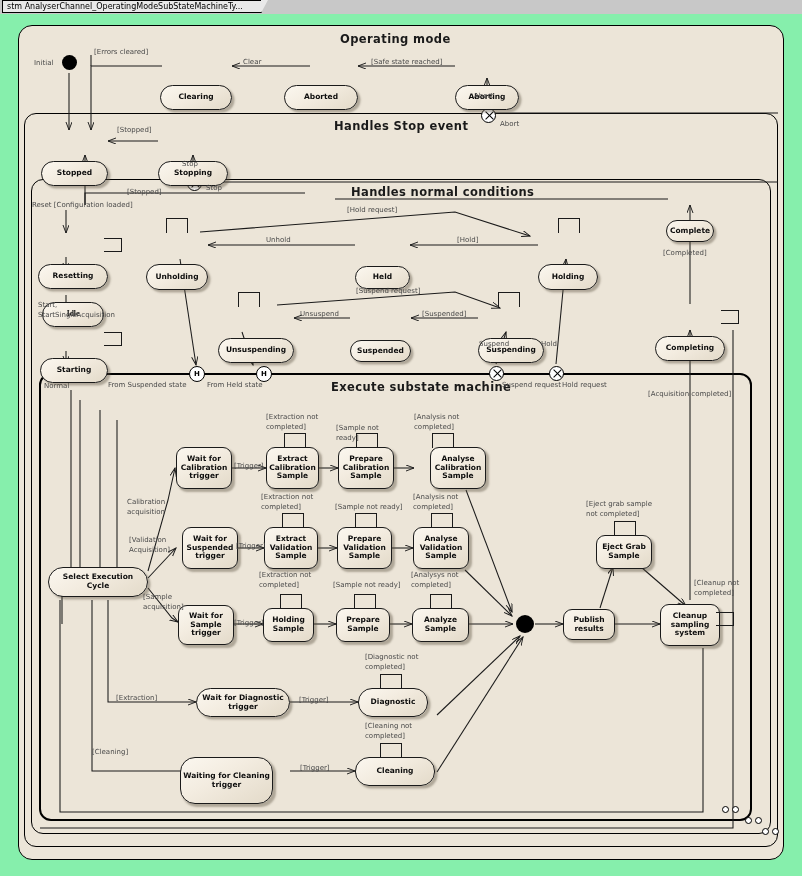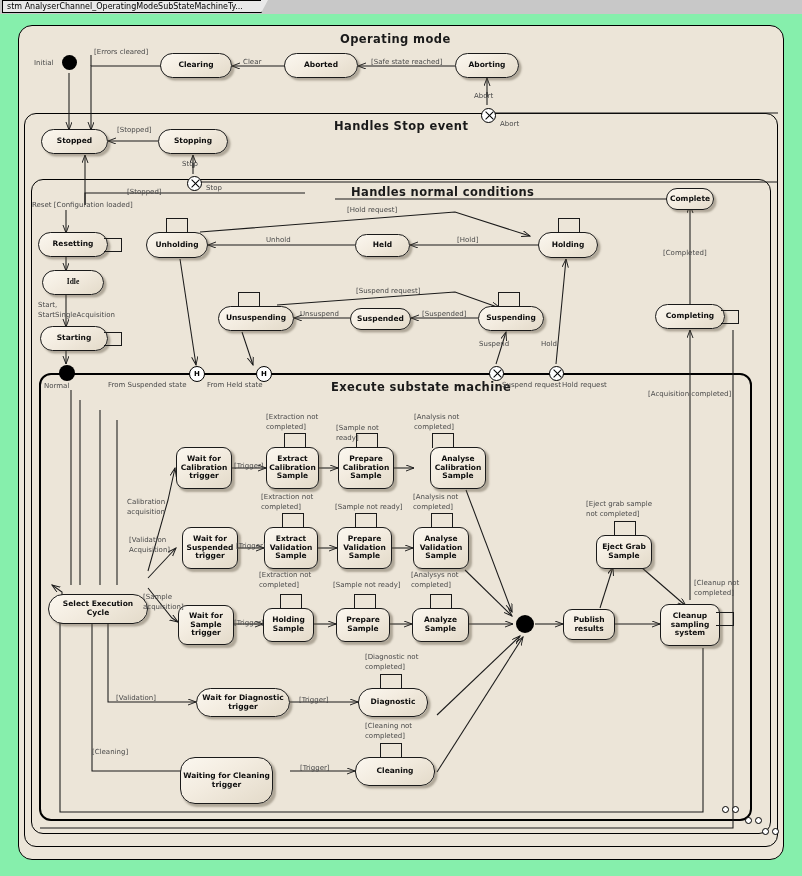--- a/index.html
+++ b/index.html
@@ -22,21 +22,21 @@
   .region.r3{border-radius:12px;border-width:2.5px;}
   .region-title{position:absolute;font-weight:bold;font-size:11.5px;color:#1a1a1a;
        letter-spacing:.4px;white-space:nowrap;}
 
   
   .state{position:absolute;box-sizing:border-box;border:1.2px solid #1a1a1a;border-radius:9px;
      background:linear-gradient(150deg,#fbf7ef 0%,#f3ece0 42%,#e3dac9 100%);
      box-shadow:2.5px 2.5px 2px rgba(90,80,65,.42);
      display:flex;align-items:center;justify-content:center;text-align:center;
      font-size:7.5px;font-weight:bold;color:#0d0d0d;line-height:1.18;padding:1px 2px;}
-  .state.wide{border-radius:13px;}
+  .state.wide{border-radius:13px;margin-top:32px;}
   .state span{display:block;}
 
   
   .dot{position:absolute;border-radius:50%;background:#000;}
   .hist{position:absolute;border-radius:50%;background:#fff;border:1.3px solid #000;
         display:flex;align-items:center;justify-content:center;font-size:7px;font-weight:bold;color:#000;}
   .exitpt{position:absolute;border-radius:50%;background:#fff;border:1.2px solid #000;}
   .exitpt:before,.exitpt:after{content:"";position:absolute;left:50%;top:1px;width:1px;height:calc(100% - 2px);
         background:#000;transform-origin:50% 50%;}
   .exitpt:before{transform:rotate(45deg);}
@@ -287,21 +287,21 @@
 
   <div class="state wide" style="left:666px;top:188px;width:48px;height:22px;">
     <span>Complete</span>
     </div>
 
   <div class="state wide" style="left:655px;top:304px;width:70px;height:25px;">
     <span>Completing</span>
     </div>
   <div class="selfright" style="left:721px;top:310px;width:18px;height:14px;"></div>
 
-  <div class="state" style="left:48px;top:567px;width:100px;height:30px;border-radius:15px;margin-top:27px;">
+  <div class="state" style="left:48px;top:567px;width:100px;height:30px;border-radius:15px;">
     <span>Select Execution Cycle</span>
     </div>
 
   <div class="state" style="left:176px;top:447px;width:56px;height:42px;">
     <span>Wait for Calibration trigger</span>
     </div>
   <div class="state" style="left:266px;top:447px;width:53px;height:42px;">
     <span>Extract Calibration Sample</span>
     </div>
   <div class="selfloop" style="left:284px;top:433px;width:22px;height:15px;"></div>
@@ -404,21 +404,21 @@
   <div class="lbl" style="left:541px;top:340px;">Hold</div>
   <div class="lbl" style="left:502px;top:381px;">Suspend request</div>
   <div class="lbl" style="left:562px;top:381px;">Hold request</div>
 
   <div class="lbl" style="left:663px;top:249px;">[Completed]</div>
   <div class="lbl" style="left:648px;top:390px;">[Acquisition completed]</div>
 
   <div class="lbl w" style="left:127px;top:497px;width:58px;line-height:10px;">Calibration acquisition</div>
   <div class="lbl w" style="left:129px;top:535px;width:58px;line-height:10px;">[Validation Acquisition]</div>
   <div class="lbl w" style="left:143px;top:592px;width:48px;line-height:10px;">[Sample acquisition]</div>
-  <div class="lbl" style="left:116px;top:694px;">[Validation]</div>
+  <div class="lbl" style="left:116px;top:694px;">[Extraction]</div>
   <div class="lbl" style="left:92px;top:748px;">[Cleaning]</div>
 
   <div class="lbl" style="left:234px;top:462px;">[Trigger]</div>
   <div class="lbl" style="left:236px;top:542px;">[Trigger]</div>
   <div class="lbl" style="left:234px;top:619px;">[Trigger]</div>
   <div class="lbl" style="left:299px;top:696px;">[Trigger]</div>
   <div class="lbl" style="left:300px;top:764px;">[Trigger]</div>
 
   <div class="lbl w" style="left:266px;top:412px;width:62px;line-height:10px;">[Extraction not completed]</div>
   <div class="lbl w" style="left:336px;top:423px;width:62px;line-height:10px;">[Sample not ready]</div>

